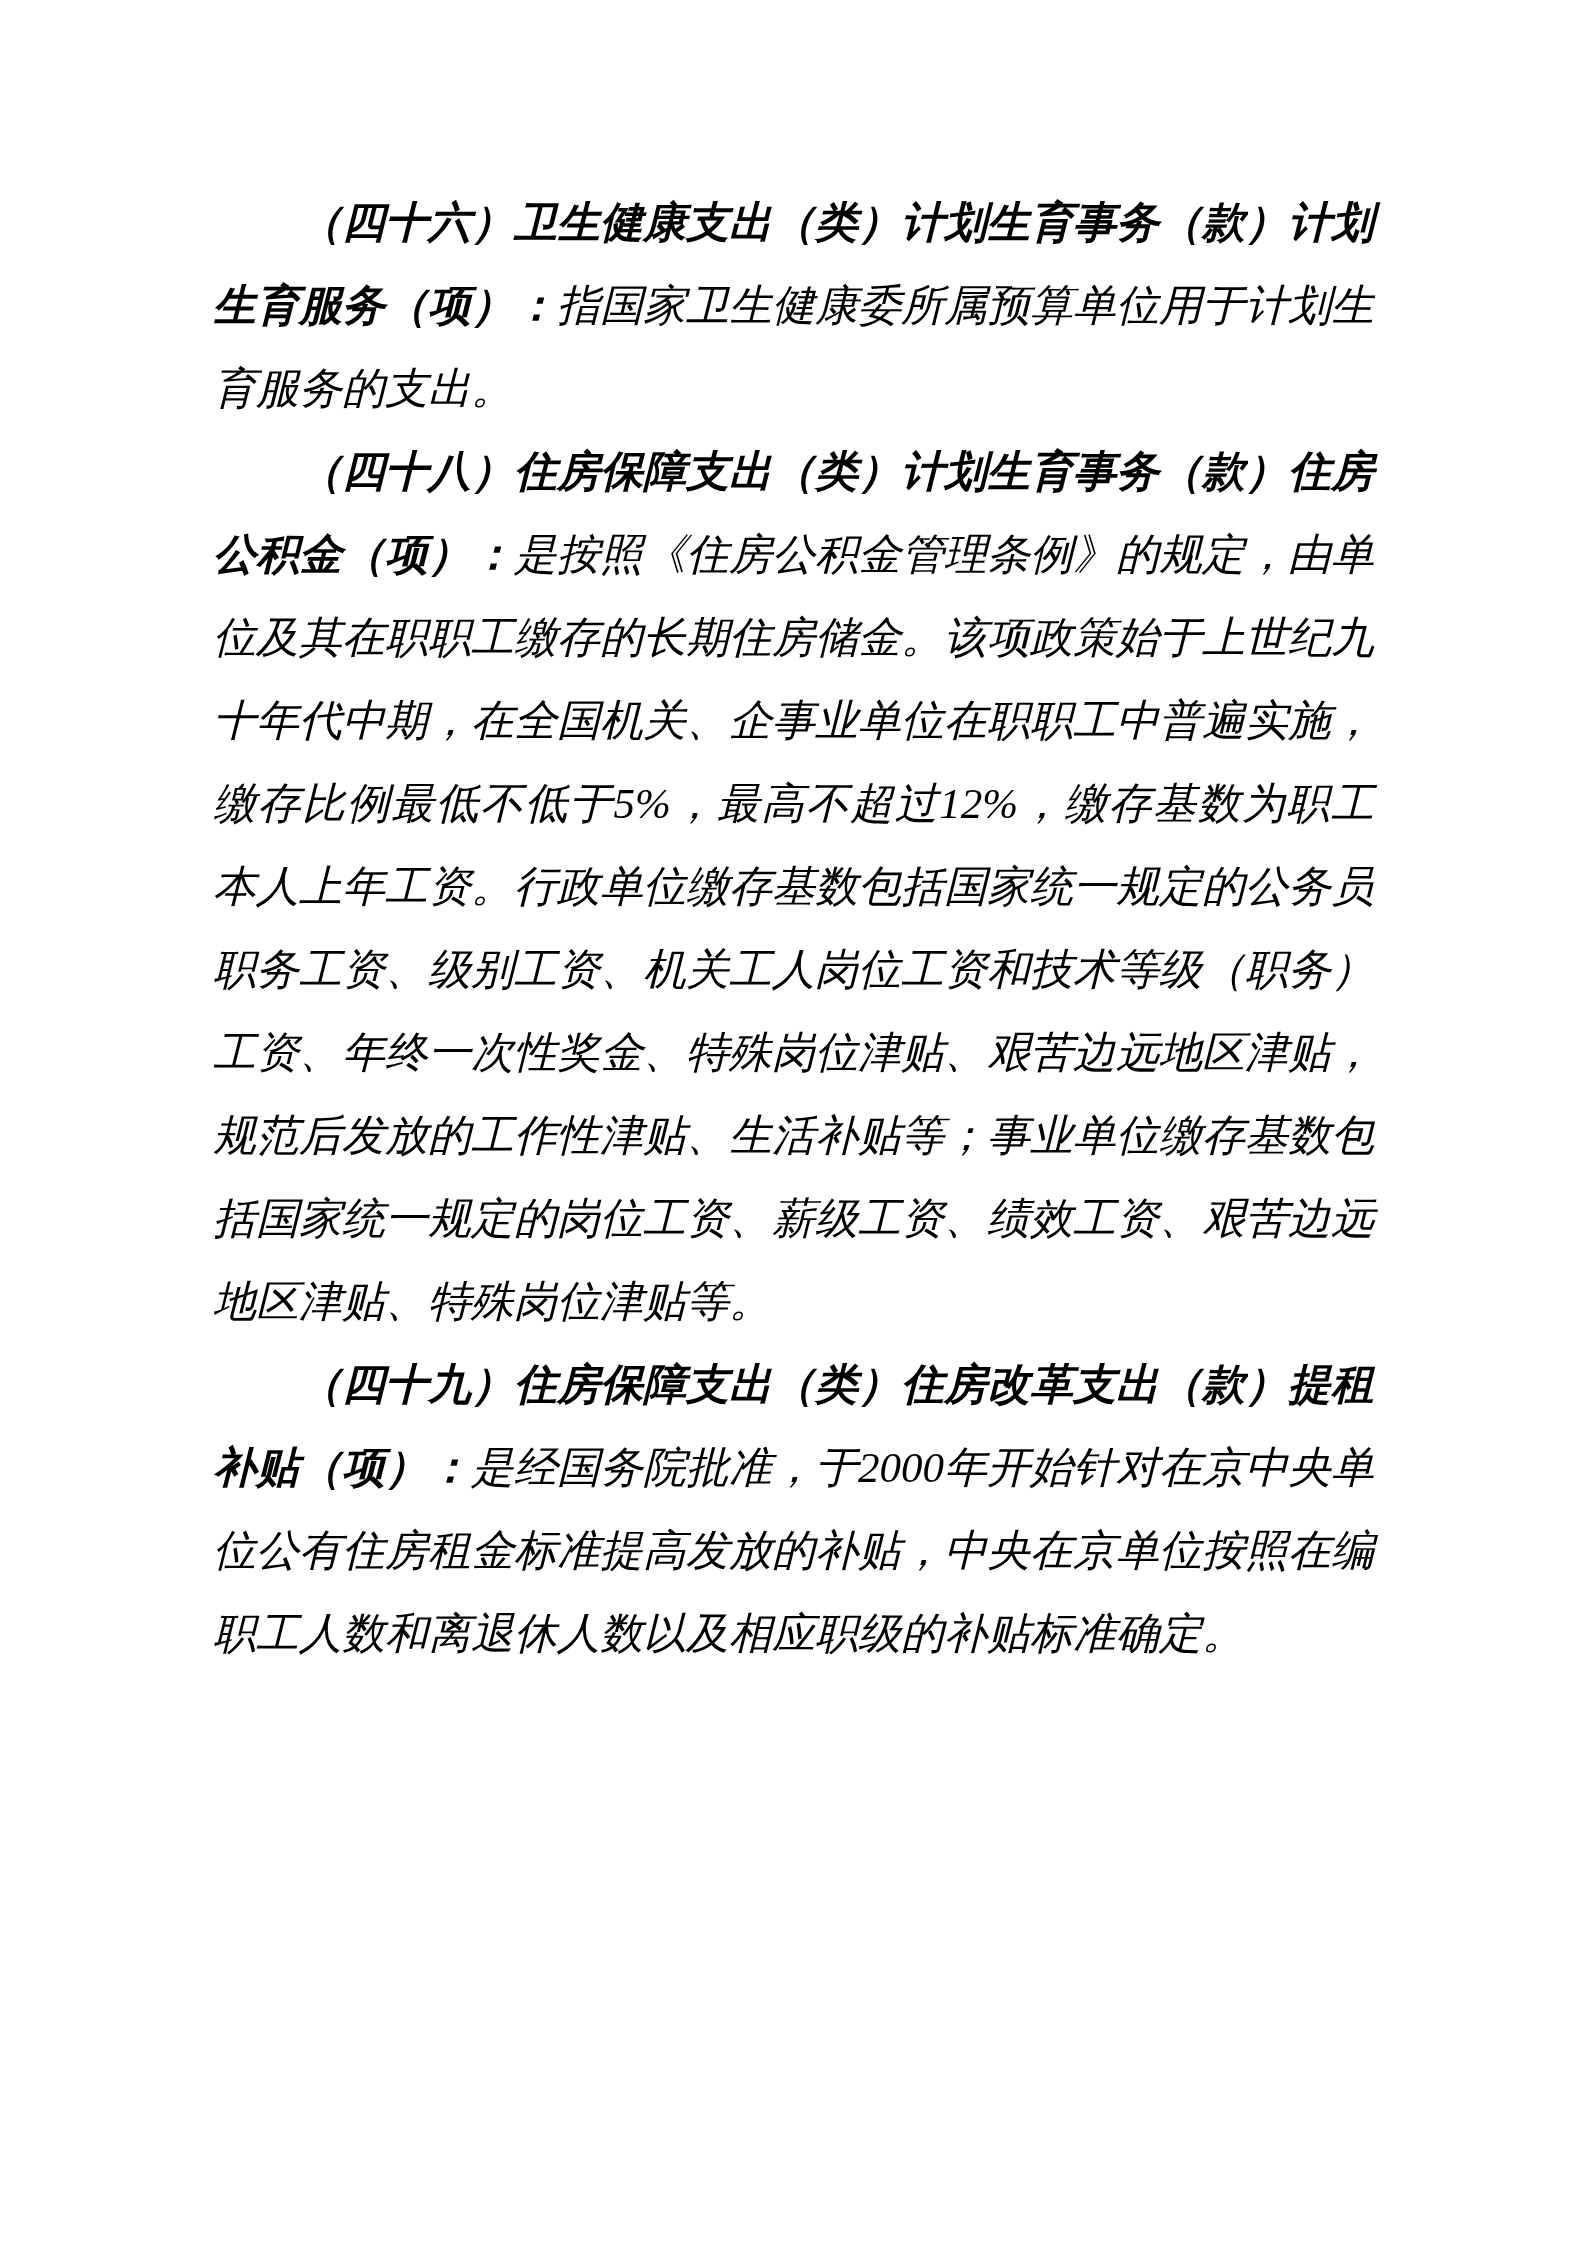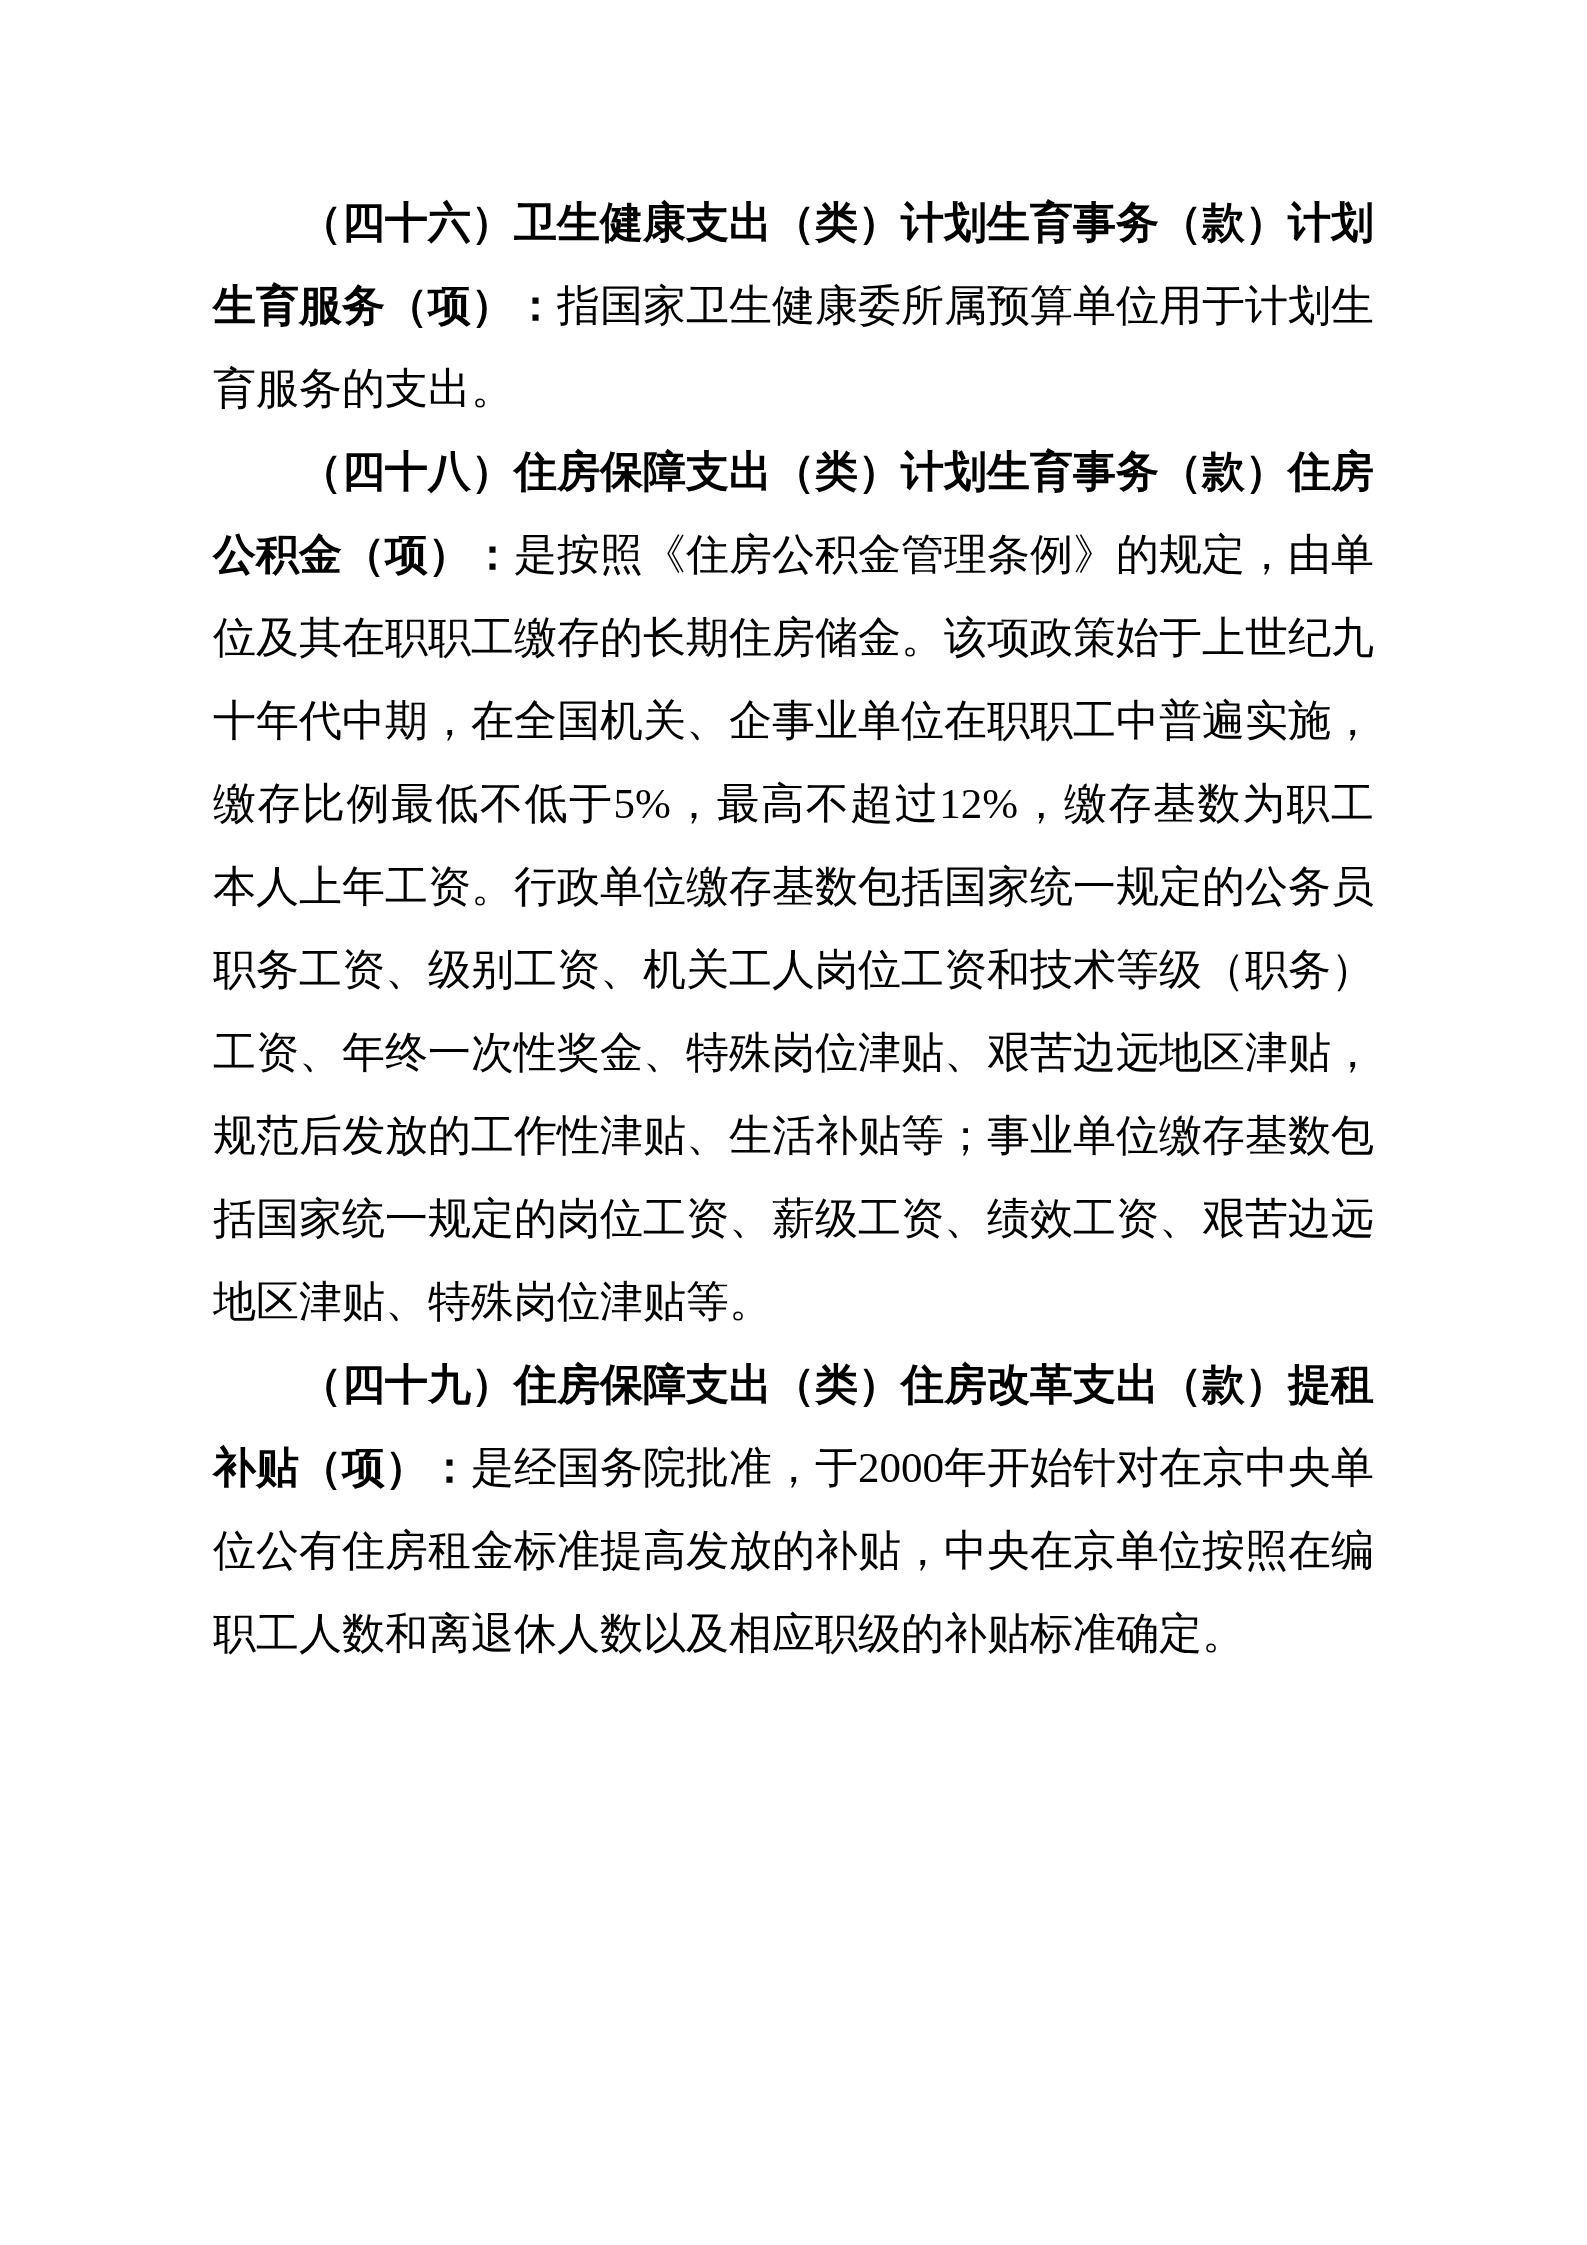--- a/index.html
+++ b/index.html
@@ -12,20 +12,21 @@
     background: #ffffff;
     color: #000000;
     font-family: "Liberation Serif", "DejaVu Serif", serif;
   }
   .page {
     position: relative;
     width: 1587px;
     height: 1676px;
     background: #ffffff;
     overflow: hidden;
+    font-style: italic;
   }
   .content {
     position: absolute;
     left: 213px;
     top: 181px;
     width: 1161px;
   }
   .para {
     margin: 0;
     padding: 0;

